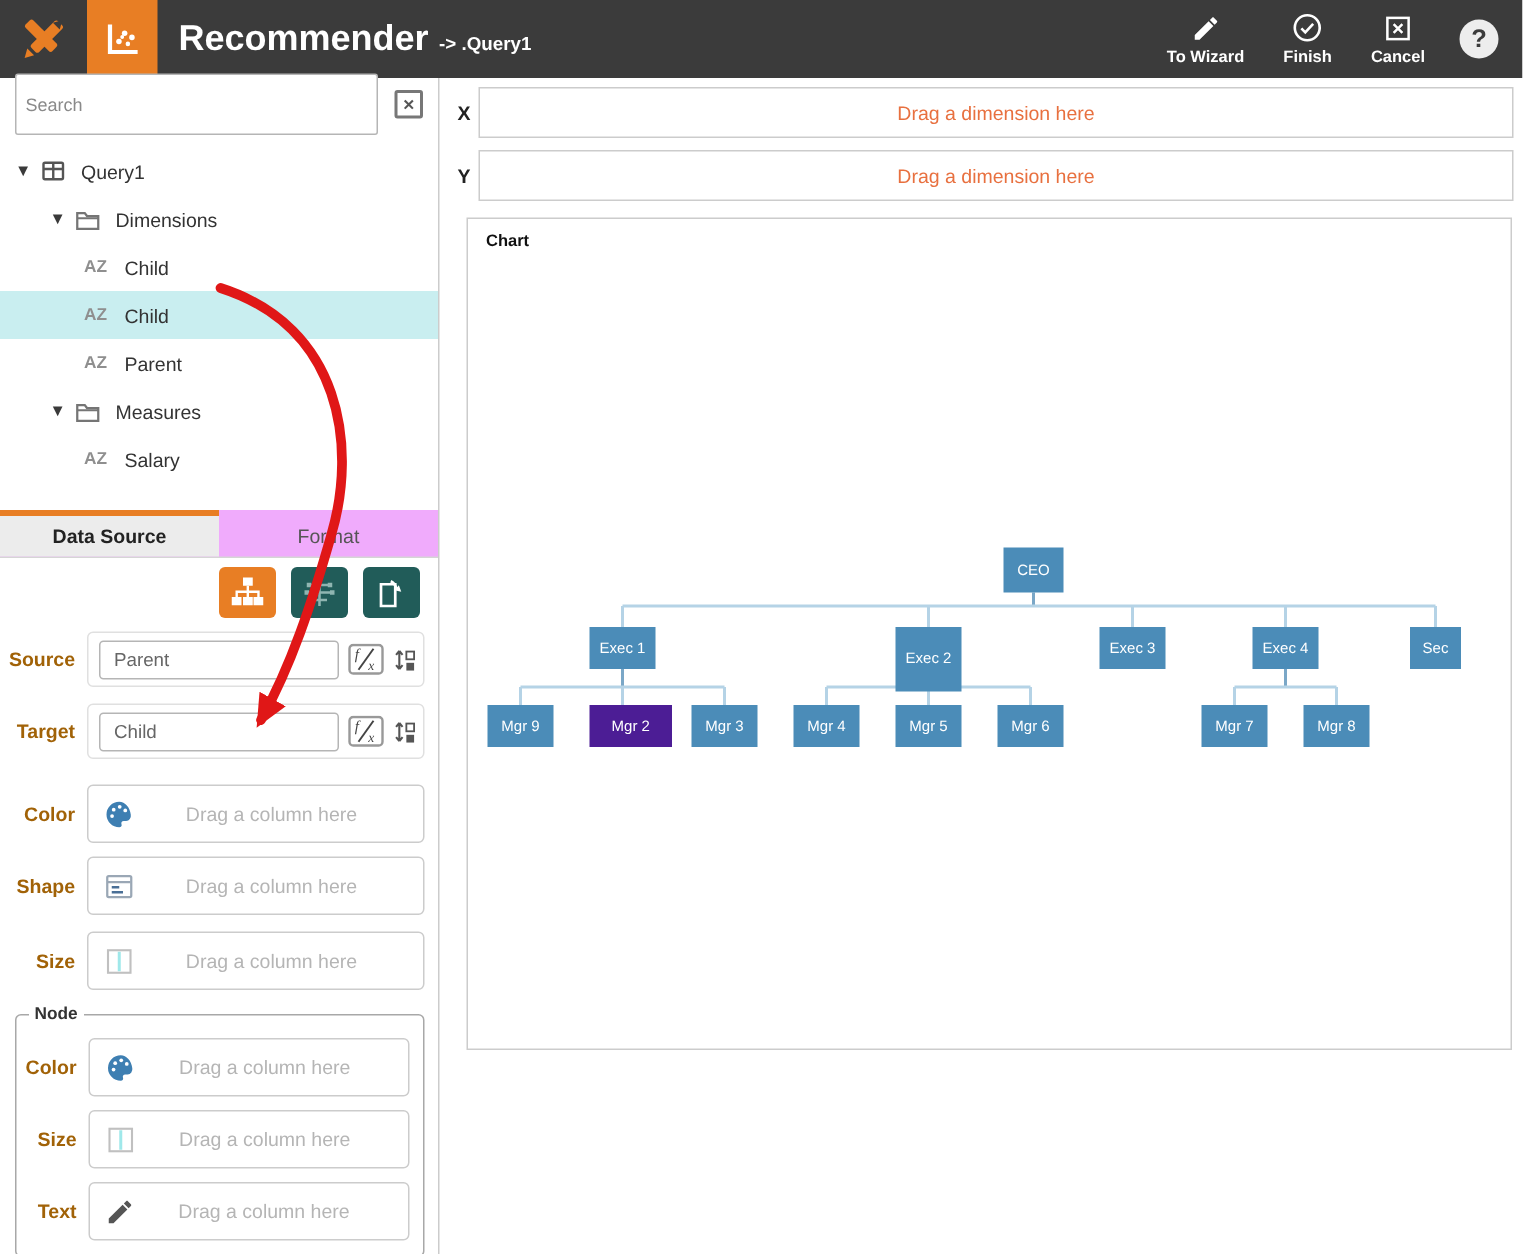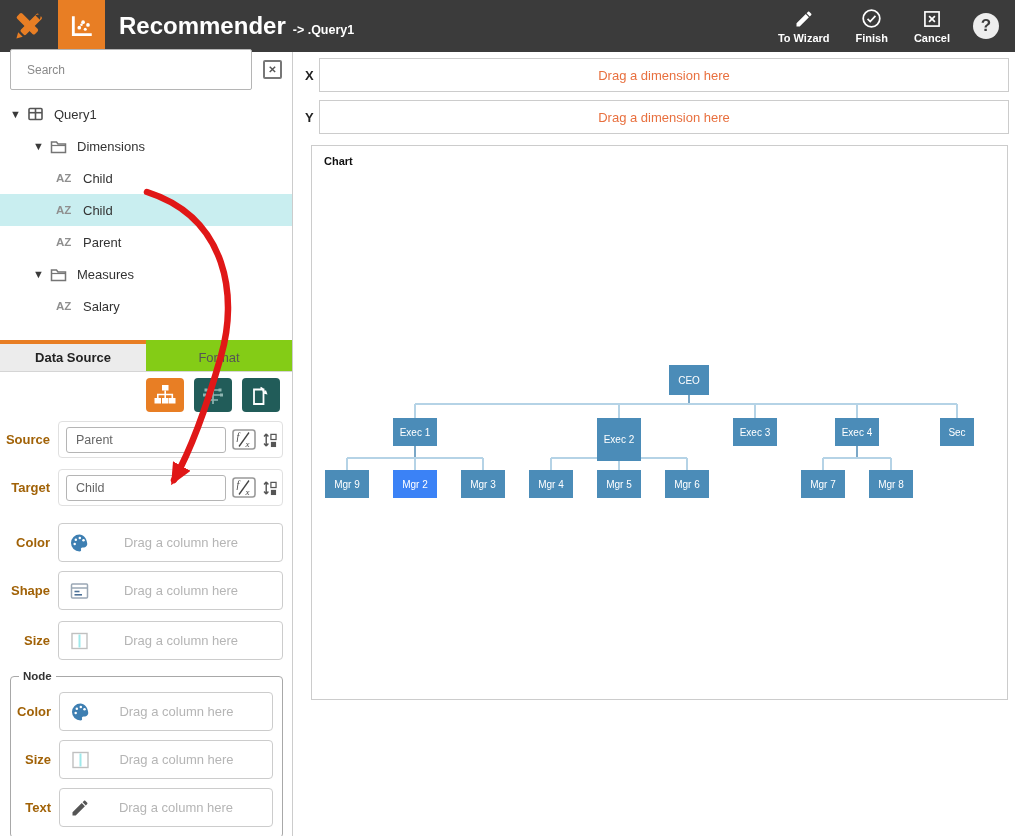--- a/index.html
+++ b/index.html
@@ -18,31 +18,31 @@
   .title-wrap { display:flex; align-items:baseline; margin-left:14px; }
   .title { color:#fff; font-size:24px; font-weight:bold; }
   .subtitle { color:#fff; font-size:12.5px; font-weight:bold; margin-left:7px; }
   .hdr-spacer { flex:1; }
   .hdr-action { display:flex; flex-direction:column; align-items:center; gap:3px; color:#fff; font-size:11px; font-weight:bold; margin:0 13px; cursor:pointer; }
   .hdr-action svg { display:block; }
   .help-btn { width:26px; height:26px; border-radius:50%; background:#ededed; color:#3b3b3b; font-size:17px; font-weight:bold; display:flex; align-items:center; justify-content:center; margin:0 16px 0 10px; cursor:pointer; }
   
   .sidebar { position:absolute; top:52px; left:0; width:293px; bottom:0; background:#fff; border-right:1px solid #ccc; }
   .search-row { display:flex; align-items:center; padding:5px 10px 0 10px; height:30px; }
-  .search-input { flex:1; height:41px; border:1px solid #b5b5b5; border-radius:2px; padding:0 16px; font-size:12px; color:#555; font-family:"Liberation Sans",sans-serif; outline:none; }
+  .search-input { flex:1; height:41px; border:1px solid #b5b5b5; border-radius:2px; padding:0 6px; font-size:12px; color:#555; font-family:"Liberation Sans",sans-serif; outline:none; }
   .search-input::placeholder { color:#8a8a8a; }
   .clear-btn { width:19px; height:19px; border:2px solid #777; border-radius:2px; margin-left:11px; display:flex; align-items:center; justify-content:center; font-size:10px; font-weight:bold; color:#555; cursor:pointer; }
   .tree { position:absolute; top:36px; left:0; right:0; height:252px; padding-top:10px; overflow:hidden; }
   .tree-row { height:32px; display:flex; align-items:center; font-size:13px; color:#333; cursor:pointer; }
   .tree-row.selected { background:#c9eef0; }
   .caret { width:17px; font-size:11px; color:#3a3a3a; flex:none; }
   .tree-ico { width:18px; margin-right:9px; flex:none; display:flex; align-items:center; }
   .az { font-weight:bold; color:#8f8f8f; font-size:11.5px; width:20px; margin-right:7px; flex:none; }
   
-  .tabs { position:absolute; top:288px; left:0; right:0; height:32px; display:flex; background:#84cc16; border-bottom:1px solid #d5d5d5; }
+  .tabs { position:absolute; top:288px; left:0; right:0; height:32px; display:flex; background:#f0abfc; border-bottom:1px solid #d5d5d5; }
   .tab { flex:1; display:flex; align-items:center; justify-content:center; font-size:13px; color:#555; border-top:4px solid transparent; cursor:pointer; }
   .tab.active { border-top:4px solid #e87e24; color:#222; font-weight:bold; background:#ececec; }
   
   .panel { position:absolute; top:320px; left:0; right:0; bottom:0; overflow:hidden; }
   .type-btn-row { display:flex; justify-content:flex-end; gap:10px; padding:6px 12px 0 0; }
   .type-btn { width:38px; height:34px; border-radius:4px; display:flex; align-items:center; justify-content:center; cursor:pointer; }
   .type-btn.orange { background:#e87e24; }
   .type-btn.teal { background:#215c59; }
   .row { display:flex; align-items:center; padding-right:9px; }
   .lbl { width:58px; text-align:right; padding-right:8px; font-weight:bold; font-size:13px; color:#a16207; flex:none; }
@@ -395,21 +395,21 @@
           <line x1="511" y1="312" x2="511" y2="324" stroke="#b5d3e6" stroke-width="2"></line>
           <line x1="579" y1="312" x2="579" y2="324" stroke="#b5d3e6" stroke-width="2"></line>
         </svg>
         <div class="org-node" style="left: 357px; top: 219px; width: 40px; height: 30px; background: rgb(75, 140, 184);">CEO</div>
         <div class="org-node" style="left: 81px; top: 272px; width: 44px; height: 28px; background: rgb(75, 140, 184);">Exec 1</div>
         <div class="org-node" style="left: 285px; top: 272px; width: 44px; height: 43px; background: rgb(75, 140, 184);">Exec 2</div>
         <div class="org-node" style="left: 421px; top: 272px; width: 44px; height: 28px; background: rgb(75, 140, 184);">Exec 3</div>
         <div class="org-node" style="left: 523px; top: 272px; width: 44px; height: 28px; background: rgb(75, 140, 184);">Exec 4</div>
         <div class="org-node" style="left: 628px; top: 272px; width: 34px; height: 28px; background: rgb(75, 140, 184);">Sec</div>
         <div class="org-node" style="left: 13px; top: 324px; width: 44px; height: 28px; background: rgb(75, 140, 184);">Mgr 9</div>
-        <div class="org-node" style="left: 81px; top: 324px; width: 44px; height: 28px; background: #3b82f6;">Mgr 2</div>
+        <div class="org-node" style="left: 81px; top: 324px; width: 55px; height: 28px; background: #4c1d95;">Mgr 2</div>
         <div class="org-node" style="left: 149px; top: 324px; width: 44px; height: 28px; background: rgb(75, 140, 184);">Mgr 3</div>
         <div class="org-node" style="left: 217px; top: 324px; width: 44px; height: 28px; background: rgb(75, 140, 184);">Mgr 4</div>
         <div class="org-node" style="left: 285px; top: 324px; width: 44px; height: 28px; background: rgb(75, 140, 184);">Mgr 5</div>
         <div class="org-node" style="left: 353px; top: 324px; width: 44px; height: 28px; background: rgb(75, 140, 184);">Mgr 6</div>
         <div class="org-node" style="left: 489px; top: 324px; width: 44px; height: 28px; background: rgb(75, 140, 184);">Mgr 7</div>
         <div class="org-node" style="left: 557px; top: 324px; width: 44px; height: 28px; background: rgb(75, 140, 184);">Mgr 8</div>
       </div>
   </div>
 </div>
 

